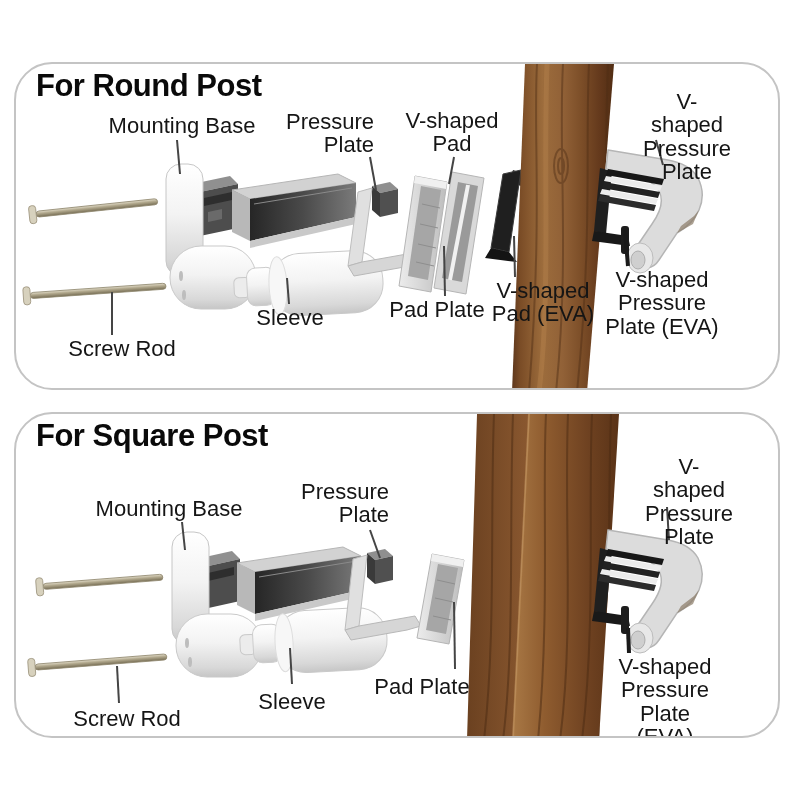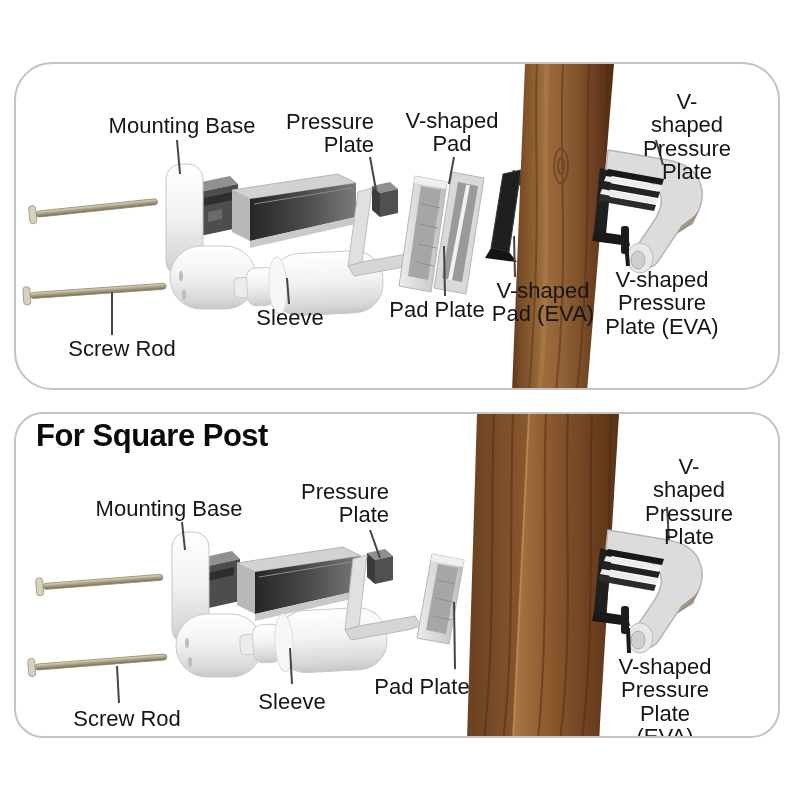--- a/index.html
+++ b/index.html
@@ -6,21 +6,21 @@
   .stage{
     position:relative;width:800px;height:800px;background:#ffffff;overflow:hidden;
     font-family:"Liberation Sans","DejaVu Sans",sans-serif;
   }
   .panel{
     position:absolute;left:14px;width:766px;
     border:2px solid #c4c4c4;border-radius:38px;background:#ffffff;
     overflow:hidden;box-sizing:border-box;
   }
   #panel-round{top:62px;height:328px;}
-  #panel-square{top:412px;height:326px;border-radius:29px;}
+  #panel-square{top:412px;height:326px;}
   .panel svg{position:absolute;left:0;top:0;}
   .panel-title{
     position:absolute;left:20px;top:4px;margin:0;
     font-size:31px;font-weight:bold;letter-spacing:-0.5px;color:#0a0a0a;
   }
   .lbl{
     position:absolute;transform:translateX(-50%);
     font-size:22px;line-height:1.06;color:#151515;
     text-align:center;white-space:pre-line;
   }
@@ -174,20 +174,21 @@
         <line x1="438" y1="93" x2="433" y2="120"></line>
         <line x1="640" y1="76" x2="647" y2="101"></line>
         <line x1="96" y1="228" x2="96" y2="271"></line>
         <line x1="271" y1="214" x2="273" y2="240"></line>
         <line x1="428" y1="182" x2="429" y2="232"></line>
         <line x1="498" y1="172" x2="499" y2="213"></line>
         <line x1="609" y1="166" x2="612" y2="202" stroke="#1a1a1a" stroke-width="4"></line>
       </g>
     </svg>
 
+    <h2 class="panel-title">For Round Post</h2>
     <div class="lbl" style="left:166px;top:50px;">Mounting Base</div>
     <div class="lbl-r" style="right:404px;top:46px;">Pressure
 Plate</div>
     <div class="lbl" style="left:436px;top:45px;">V-shaped
 Pad</div>
     <div class="lbl" style="left:671px;top:26px;">V-shaped
 Pressure Plate</div>
     <div class="lbl" style="left:106px;top:273px;">Screw Rod</div>
     <div class="lbl" style="left:274px;top:242px;">Sleeve</div>
     <div class="lbl" style="left:421px;top:234px;">Pad Plate</div>

